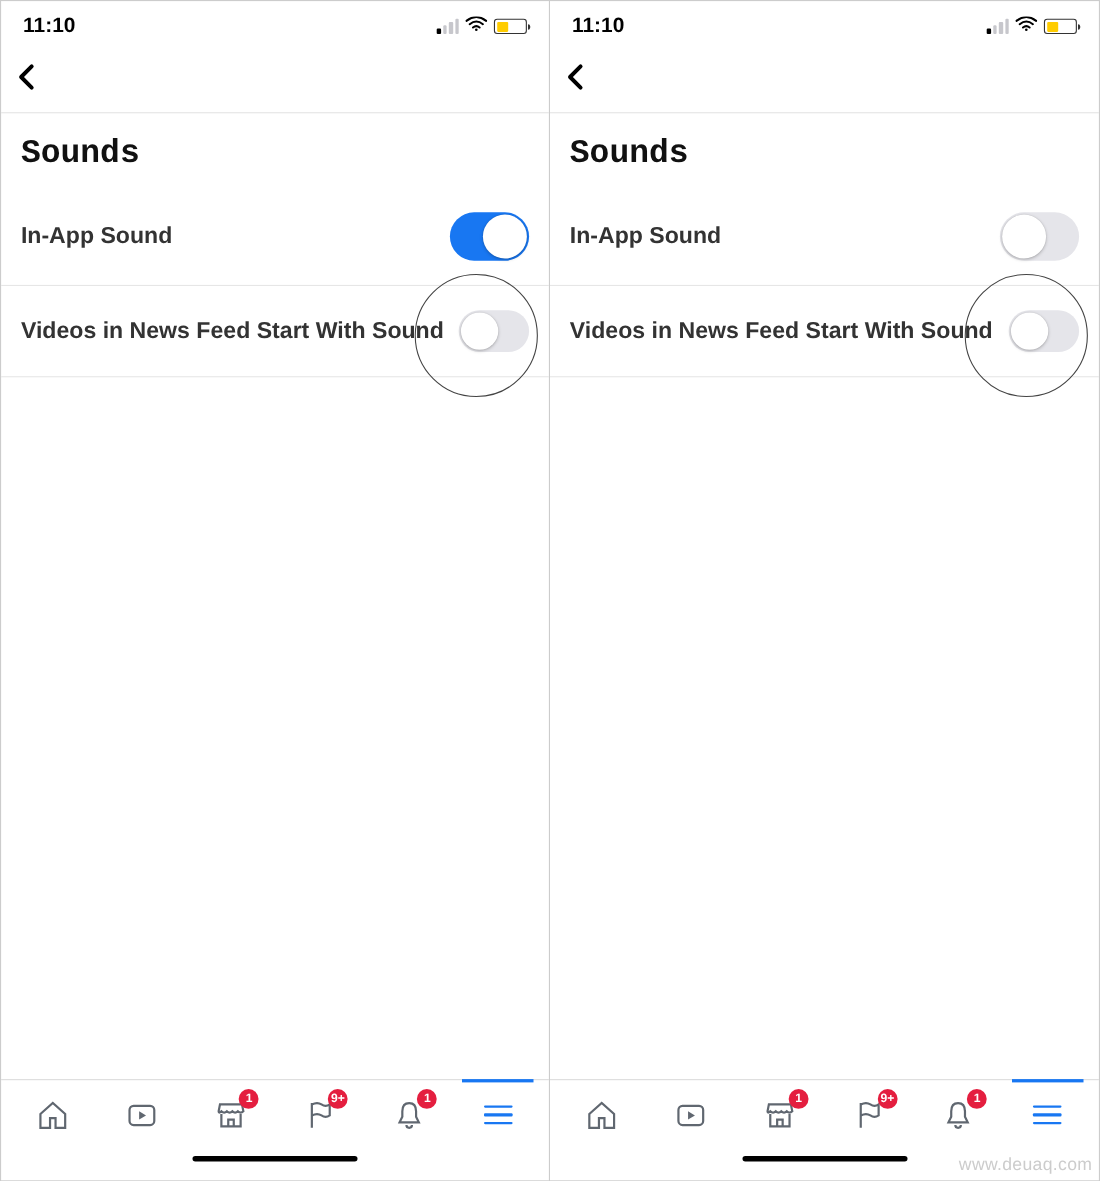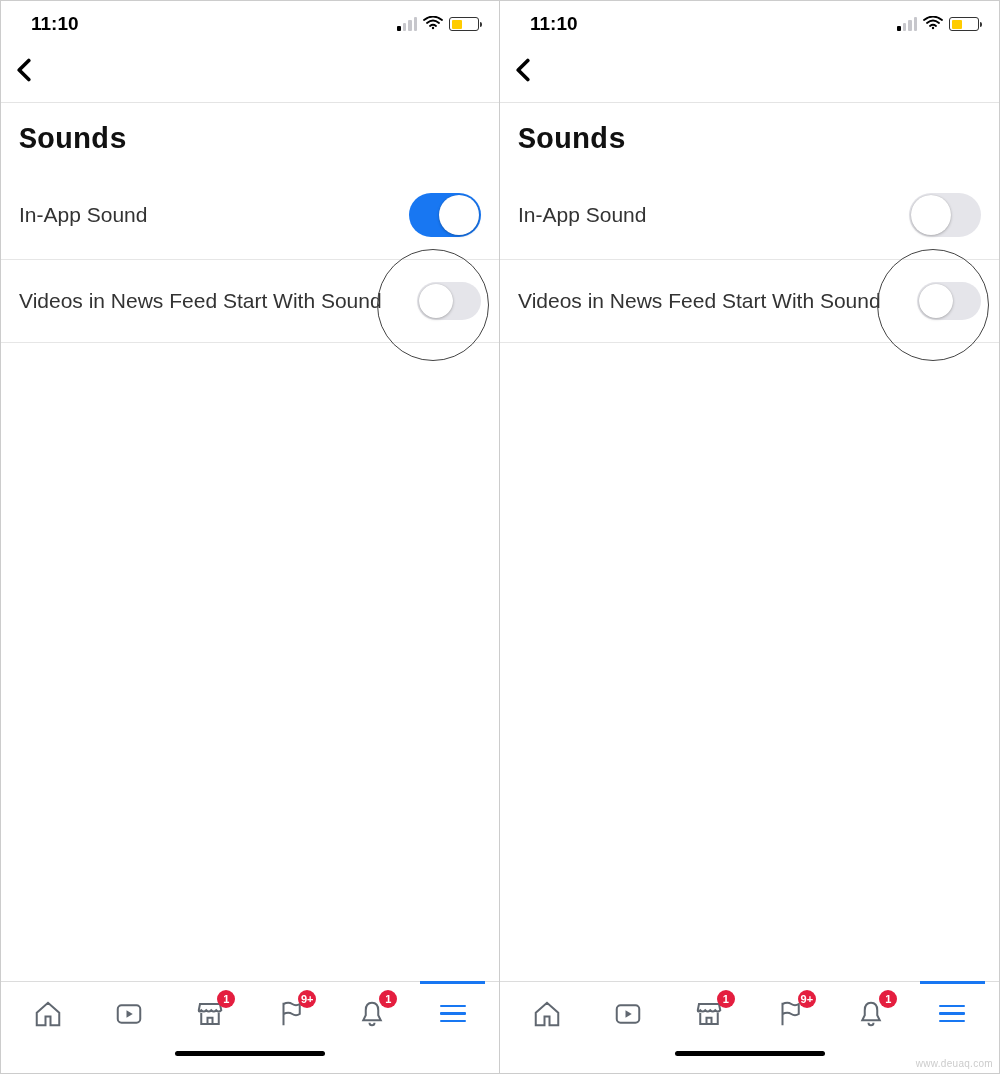--- a/index.html
+++ b/index.html
@@ -19,21 +19,21 @@
     position: relative;
     background: #fff;
   }
   .panel + .panel { border-left: none; }
 
   
   .status-bar {
     display: flex;
     justify-content: space-between;
     align-items: center;
-    padding: 8px 20px 4px 30px;
+    padding: 8px 20px 4px 20px;
     font-size: 19px;
     font-weight: 600;
     color: #000;
     height: 42px;
   }
   .status-right { display: flex; align-items: center; gap: 6px; }
   .signal { display: flex; align-items: flex-end; gap: 2px; }
   .signal span {
     width: 3.5px;
     border-radius: 1px;
@@ -91,21 +91,21 @@
   .setting-row {
     display: flex;
     justify-content: space-between;
     align-items: center;
     padding: 22px 18px;
     border-bottom: 1px solid #e6e6e6;
     font-size: 21px;
     color: #333;
     min-height: 70px;
   }
-  .setting-row .label { flex: 1; padding-right: 12px; line-height: 1.3; }
+  .setting-row .label { flex: 1; padding-right: 12px; line-height: 1.3; font-weight: bold; }
 
   
   .toggle {
     width: 64px; height: 38px;
     border-radius: 19px;
     background: #e5e5ea;
     position: relative;
     transition: background .2s;
     flex-shrink: 0;
   }
@@ -188,21 +188,21 @@
     align-items: flex-start;
     padding-top: 6px;
   }
   .home-indicator span {
     width: 150px; height: 5px; background: #000; border-radius: 3px;
   }
 
   .watermark {
     position: absolute;
     bottom: 4px; right: 6px;
-    font-size: 10px;
+    font-size: 16px;
     color: #ccc;
     letter-spacing: .3px;
   }
 </style>
 </head>
 <body>
 
 <div class="panel">
   <div class="status-bar">
     <span>11:10</span>

